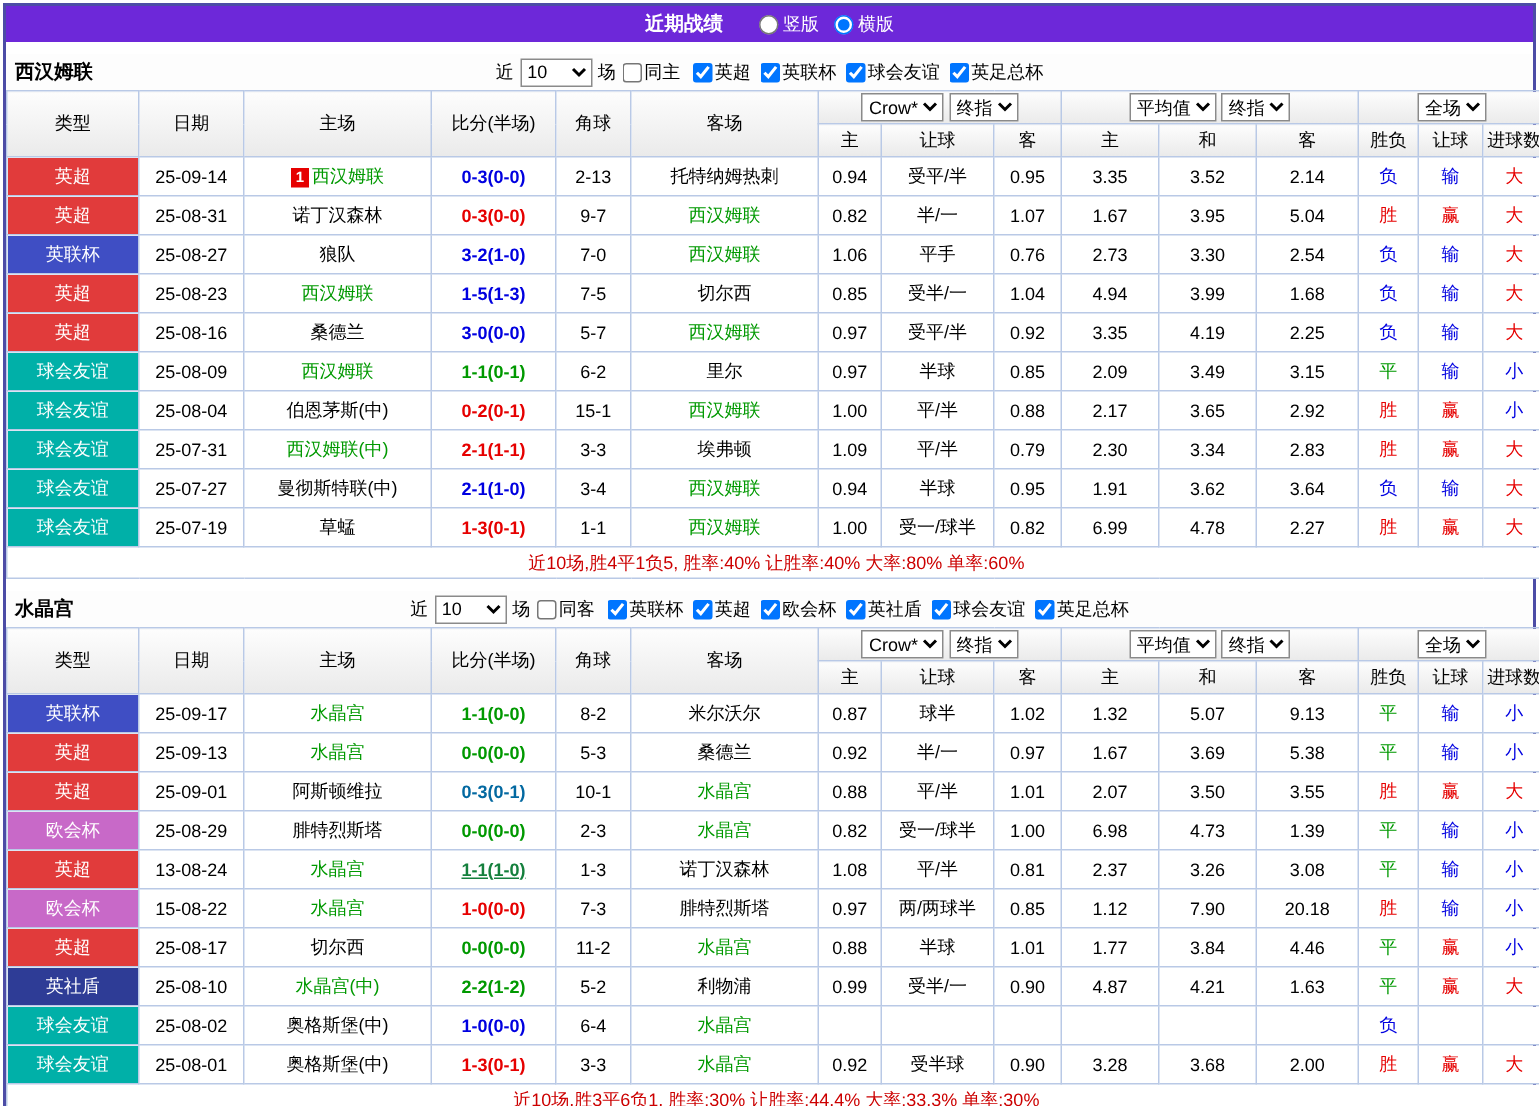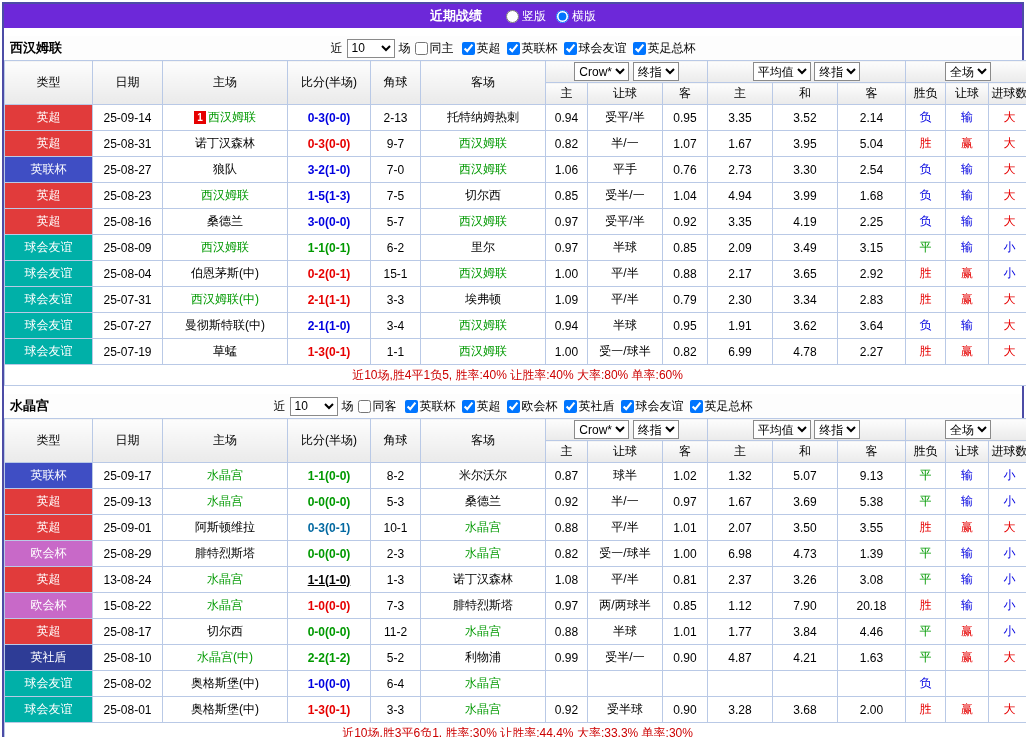--- a/index.html
+++ b/index.html
@@ -460,21 +460,21 @@
               <td>4.73</td>
               <td>1.39</td>
               <td style="color: rgb(0, 153, 0);">平</td>
               <td style="color: rgb(0, 0, 224);">输</td>
               <td style="color: rgb(0, 0, 224);">小</td>
             </tr>
             <tr>
               <td class="type-cell" style="background: rgb(225, 59, 59);">英超</td>
               <td>13-08-24</td>
               <td><span class="focus">水晶宫</span></td>
-              <td class="score-cell" style="color: #000000; text-decoration: underline;">1-1(1-0)</td>
+              <td class="score-cell" style="color: #15803d; text-decoration: underline;">1-1(1-0)</td>
               <td>1-3</td>
               <td><span>诺丁汉森林</span></td>
               <td>1.08</td>
               <td>平/半</td>
               <td>0.81</td>
               <td>2.37</td>
               <td>3.26</td>
               <td>3.08</td>
               <td style="color: rgb(0, 153, 0);">平</td>
               <td style="color: rgb(0, 0, 224);">输</td>

